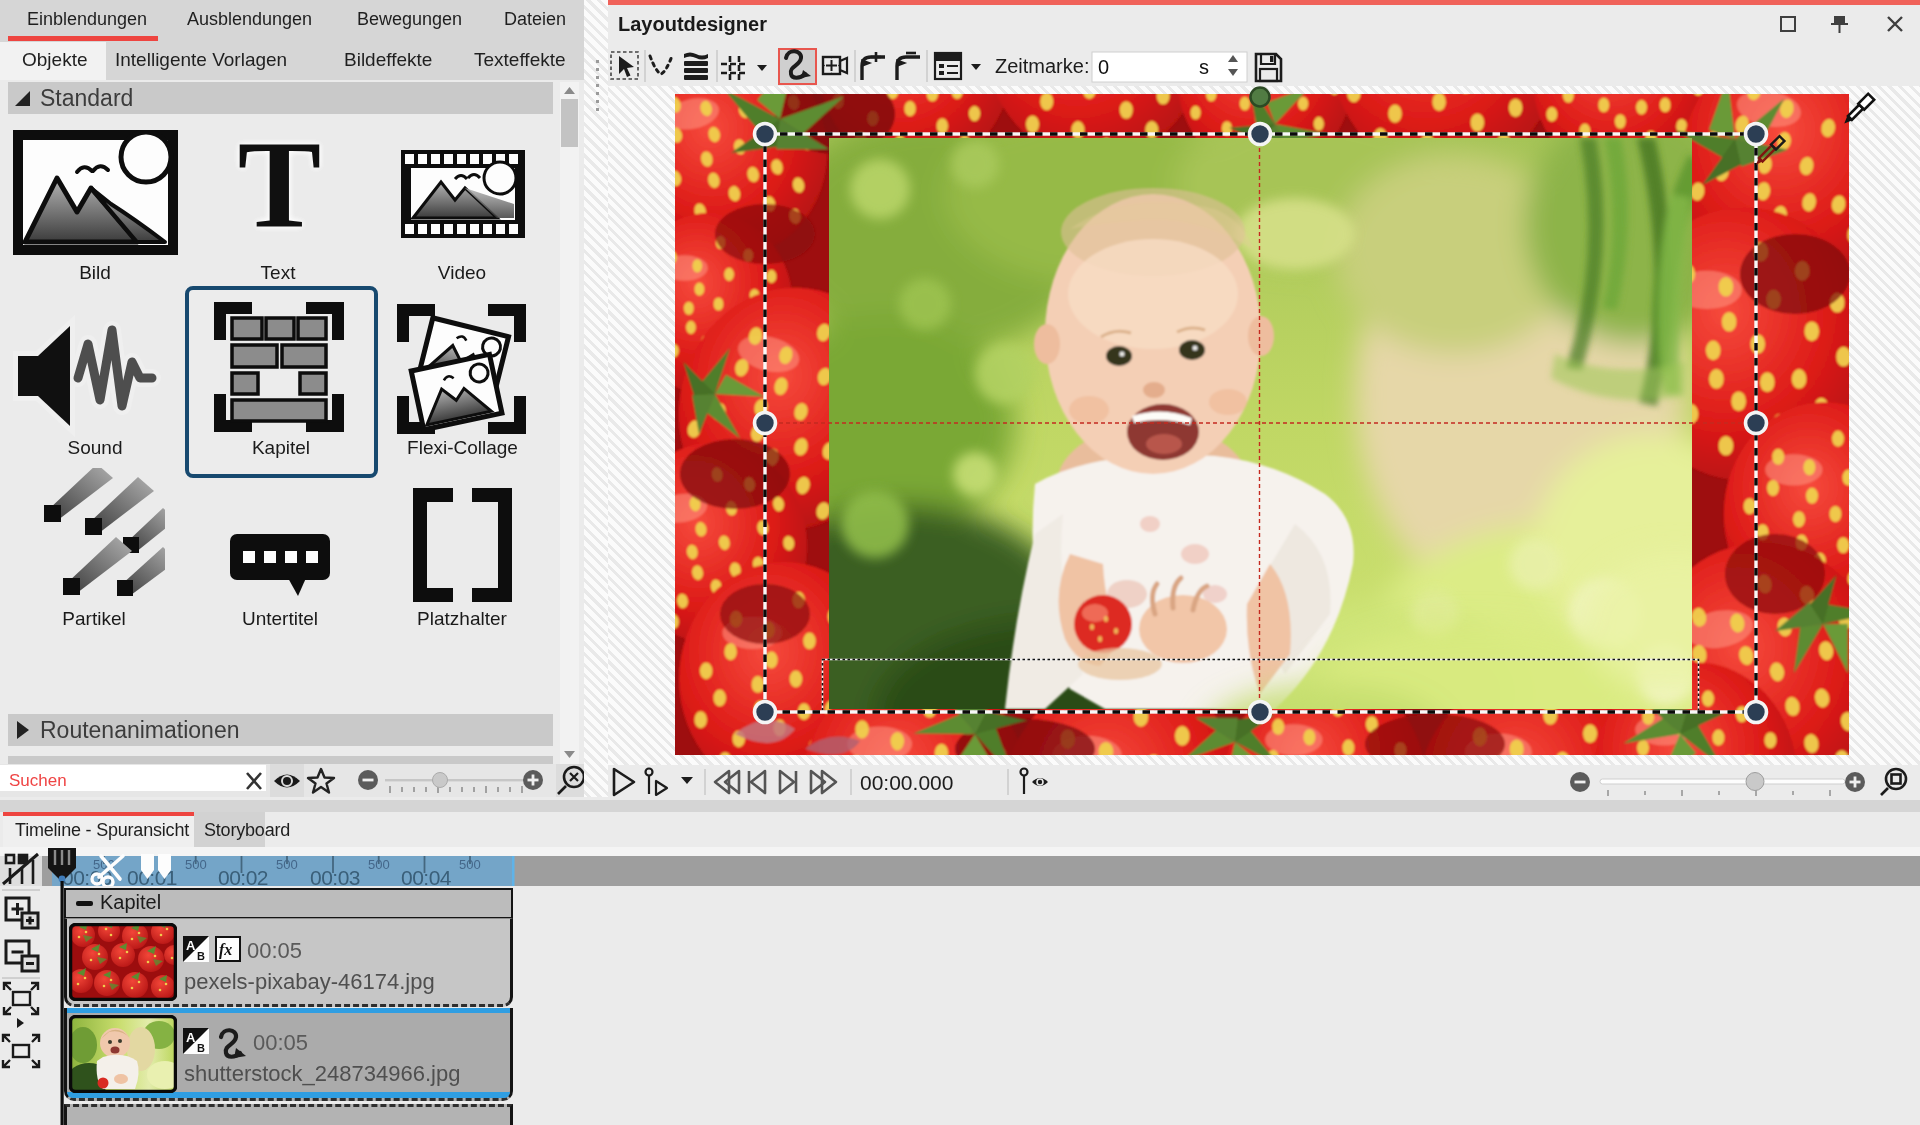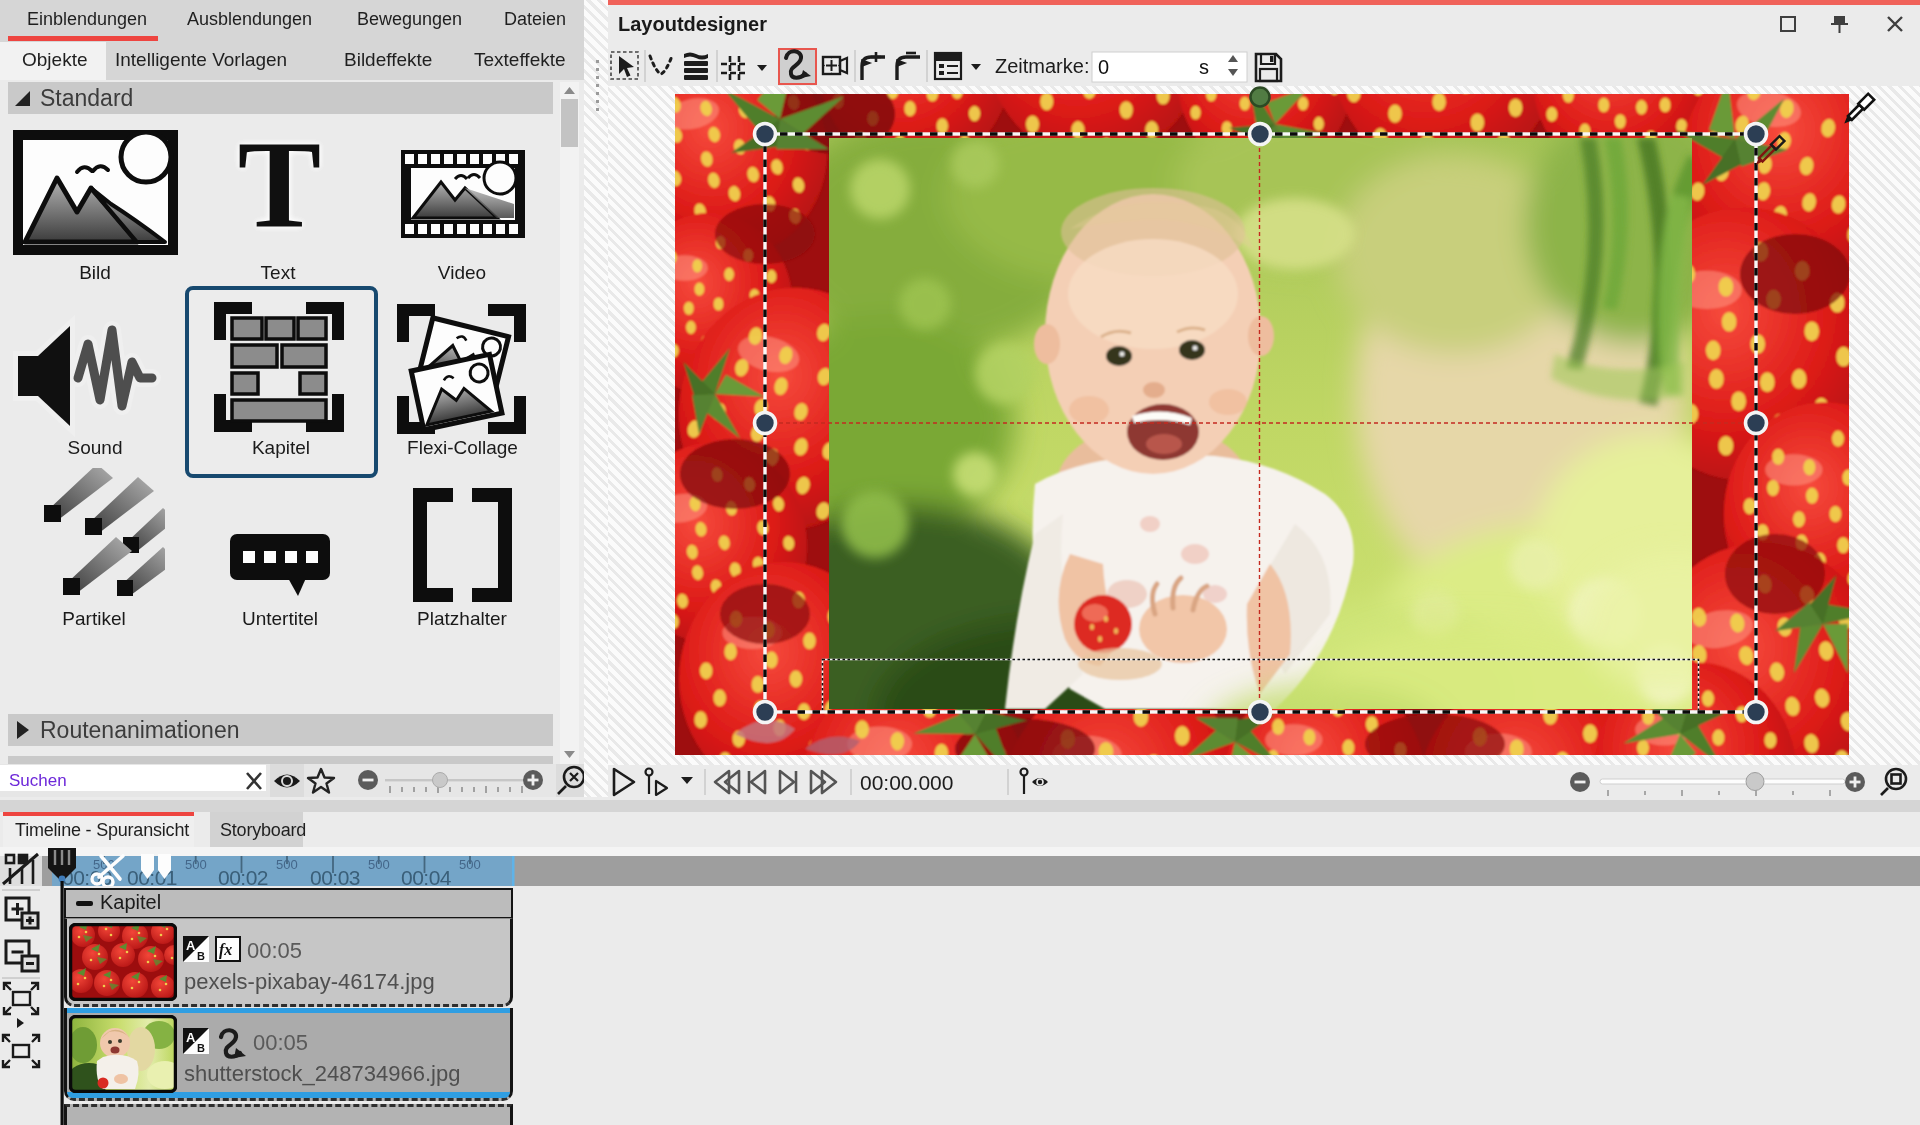--- a/index.html
+++ b/index.html
@@ -21,42 +21,42 @@
 .tri-open { position:absolute; left:7px; top:9px; width:0; height:0;
   border-left:15px solid transparent; border-bottom:15px solid #222; }
 .tri-closed { position:absolute; left:9px; top:7px; width:0; height:0;
   border-top:9px solid transparent; border-bottom:9px solid transparent; border-left:12px solid #222; }
 .lbl { position:absolute; font-size:19px; color:#1a1a1a; text-align:center; }
 .selbox { position:absolute; border:4px solid #17496f; border-radius:8px; background:#ececec; }
 
 
 #searchrow { left:0; top:764px; width:590px; height:33px; background:#e6e6e6; }
 #searchinput { position:absolute; left:0; top:765px; width:266px; height:26px; background:#fff;
-  color:#6d28d9; font-size:17px; line-height:31px; padding-left:9px; }
+  color:#ef4444; font-size:17px; line-height:31px; padding-left:9px; }
 
 
 #sbar { left:560px; top:82px; width:19px; height:682px; background:#f2f2f2; }
 
 
 #ldpanel { left:608px; top:0; width:1312px; height:800px; background:#ebebeb; }
 #redtop { left:0; top:0; width:1312px; height:5px; background:#f0625a; }
 #ldtitle { left:10px; top:13px; font-size:20px; font-weight:bold; color:#1a1a1a; }
 #hatch { left:0; top:86px; width:1312px; height:679px;
   background:repeating-linear-gradient(45deg,#fbfbfb 0 4.5px,#e9e9e9 4.5px 7.5px); }
 #preview { left:67px; top:94px; width:1174px; height:661px; }
 
 
 #ldbottom { left:0; top:765px; width:1312px; height:35px; background:#ebebeb; }
 
 
 #tlpanel { left:0; top:797px; width:1920px; height:328px; background:#ebebeb; }
 #tlband { left:0; top:3px; width:1920px; height:12px; background:#d5d5d5; }
 #tltab1red { left:3px; top:15px; width:191px; height:4px; background:#ee4540; }
 #tltab1 { left:3px; top:19px; width:191px; height:31px; background:#efefef; }
-#tltab2 { left:194px; top:15px; width:93px; height:35px; background:#d2d2d2;margin-left:16px; }
+#tltab2 { left:194px; top:15px; width:71px; height:35px; background:#d2d2d2; }
 .tabtxt { font-size:18px; color:#1f1f1f; letter-spacing:-0.2px; white-space:nowrap; }
 #tlstrip { left:0; top:50px; width:1920px; height:9px; background:#f4f4f4; }
 #iconcol { left:0; top:59px; width:42px; height:269px; background:#dedede; }
 #ruler { left:42px; top:59px; width:1878px; height:30px; background:#9e9e9e; }
 #rulerblue { position:absolute; left:10px; top:0; width:460px; height:30px; background:#74a5c8; }
 .rlab { position:absolute; top:10px; font-size:21px; color:#3a5f79; letter-spacing:-0.5px; }
 .rlab5 { position:absolute; top:1px; font-size:13px; color:#44678a; }
 #tracksbg { left:0; top:89px; width:1920px; height:239px; background:#ebebeb; }
 .tracktxt { position:absolute; font-size:22px; color:#5a5a5a; }
 </style>

